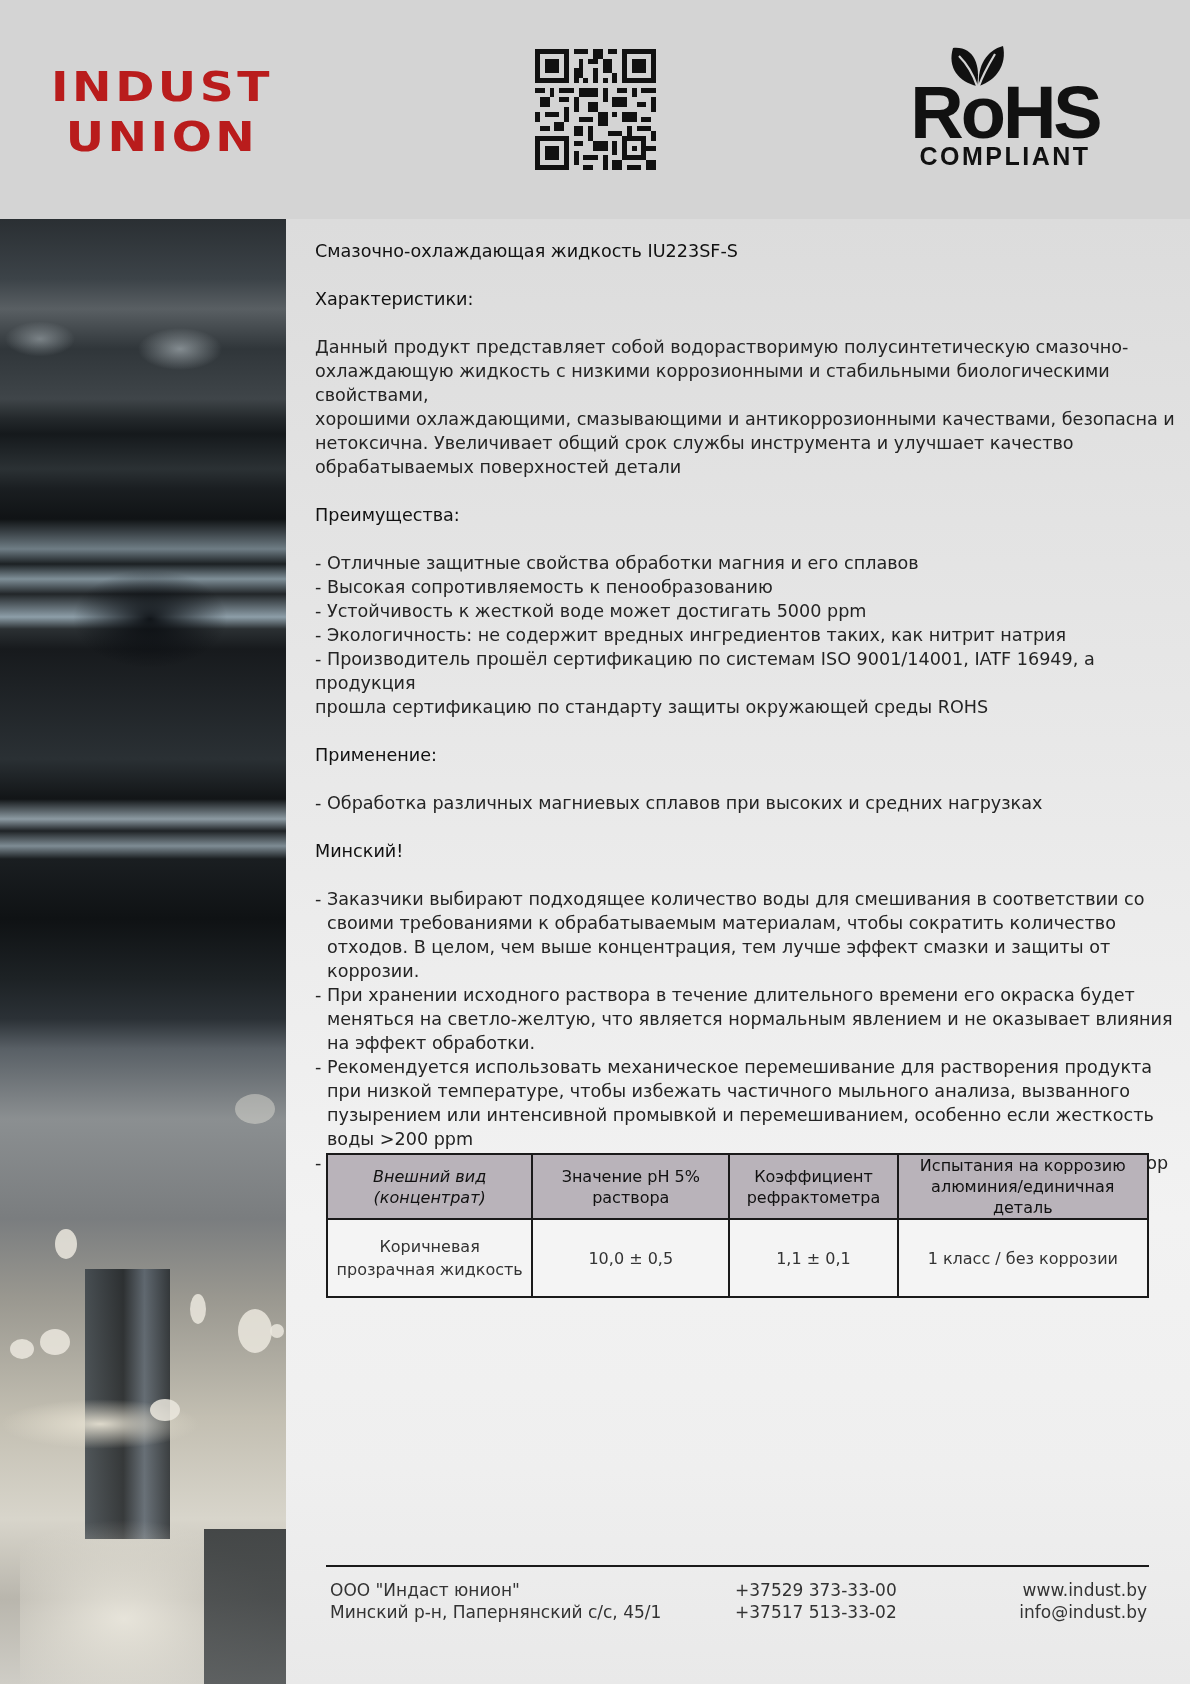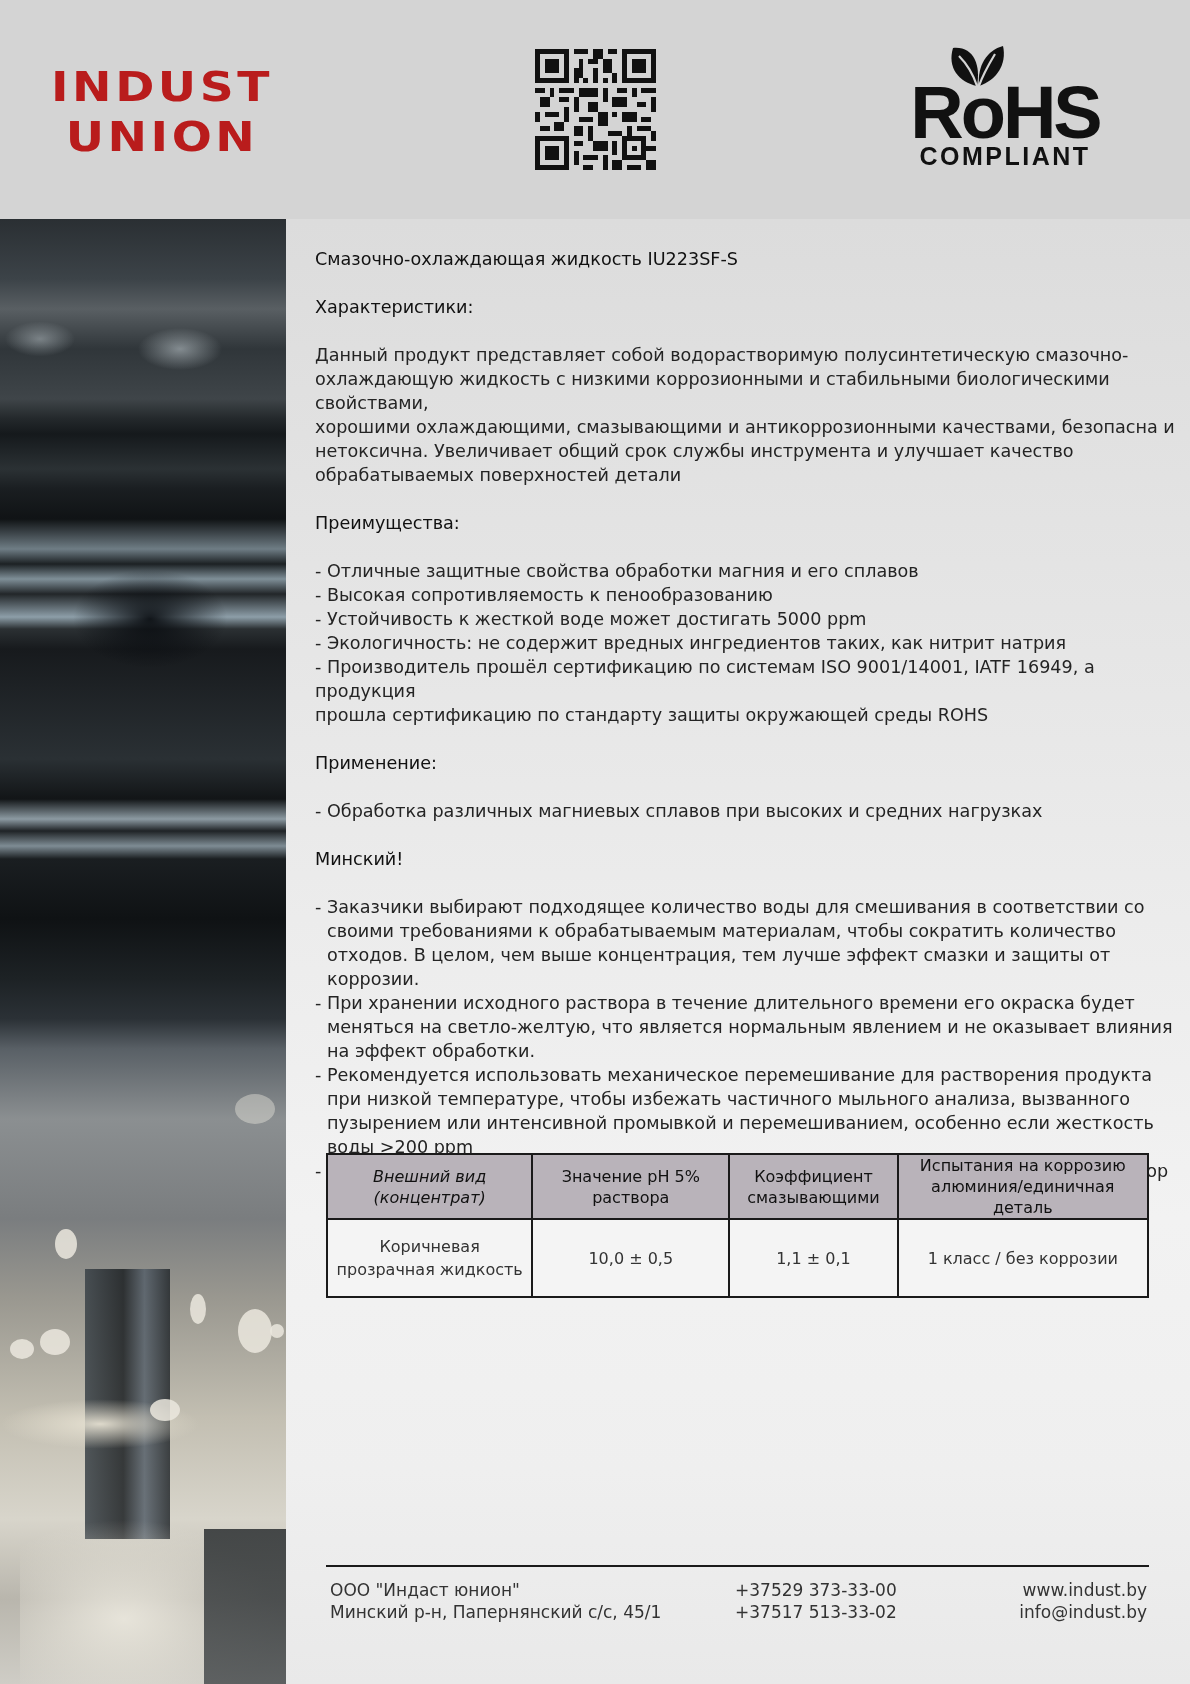--- a/index.html
+++ b/index.html
@@ -67,21 +67,21 @@
   .photo .block { position:absolute; left:204px; top:1310px; width:82px; height:160px;
     background:linear-gradient(180deg,#2b2f31,#4a4e50); opacity:.85; }
   .photo .drop { position:absolute; border-radius:50%; background:rgba(235,232,222,.85); }
 
   
   .content {
     position:absolute; left:286px; top:219px; width:904px; height:1465px;
     background:linear-gradient(180deg,#dcdcdc 0px,#e3e3e3 300px,#ececec 700px,#f2f2f2 1000px,#efefef 1250px,#e9e9e9 1465px);
   }
   .text {
-    position:absolute; left:29px; top:28px; width:860px;
+    position:absolute; left:29px; top:20px; width:860px;
     font-size:17.6px; line-height:24px; color:#242424;
   }
   .text p { margin:0; }
   .text .h { color:#111; }
   .gap { height:24px; }
   .indent { padding-left:12px; text-indent:-12px; }
 
   
   .spec-table {
     position:absolute; left:40px; top:934px; width:823px;
@@ -259,21 +259,21 @@
         <th style="width:25%;font-style:italic;">
           <span>Внешний вид</span><br>
           <span>(концентрат)</span>
         </th>
         <th style="width:24%;">
           <span>Значение pH 5%</span><br>
           <span>раствора</span>
         </th>
         <th style="width:20.5%;">
           <span>Коэффициент</span><br>
-          <span>смазывающими</span>
+          <span>рефрактометра</span>
         </th>
         <th>
           <span>Испытания на коррозию</span><br>
           <span>алюминия/единичная деталь</span>
         </th>
       </tr>
     </thead>
     <tbody>
       <tr>
         <td>

